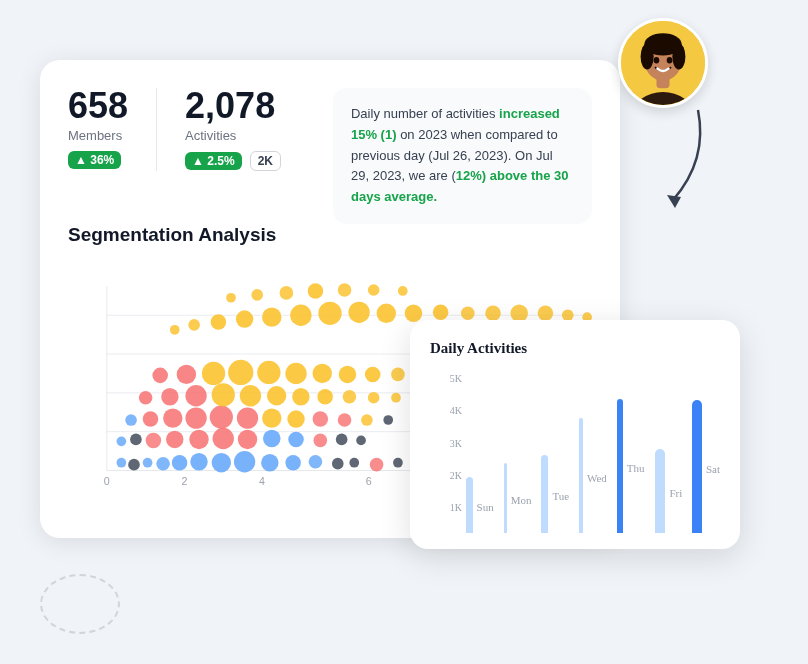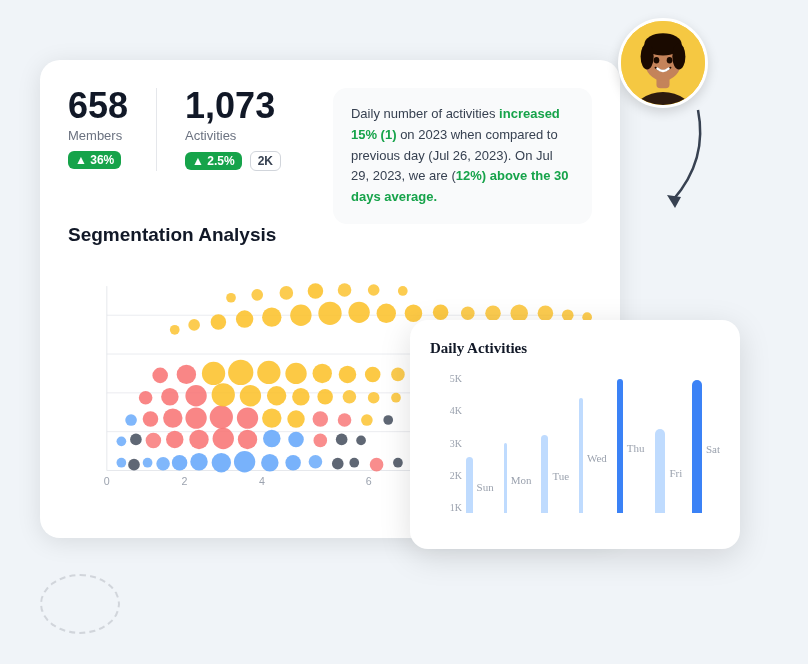--- a/index.html
+++ b/index.html
@@ -150,20 +150,21 @@
 
     .daily-card-title {
       font-size: 15px;
       font-weight: 700;
       color: #111827;
       margin-bottom: 16px;
     }
 
     .bar-chart {
       display: flex;
+      align-items: flex-end;
       gap: 0;
       height: 160px;
       position: relative;
     }
 
     .bar-chart-inner {
       display: flex;
       align-items: flex-end;
       gap: 10px;
       height: 140px;
@@ -288,21 +289,21 @@
   <div class="metrics-and-tracking">
     <div class="metrics-blocks">
       <div class="metric-block">
         <div class="metric-value">658</div>
         <div class="metric-label">Members</div>
         <div class="badge-row">
           <span class="badge-green">▲ 36%</span>
         </div>
       </div>
       <div class="metric-block">
-        <div class="metric-value">1,073</div>
+        <div class="metric-value">2,078</div>
         <div class="metric-label">Activities</div>
         <div class="badge-row">
           <span class="badge-green">▲ 2.5%</span>
           <span class="badge-outline">2K</span>
         </div>
       </div>
     </div>
 
     <div class="tracking-box">
       <p>

